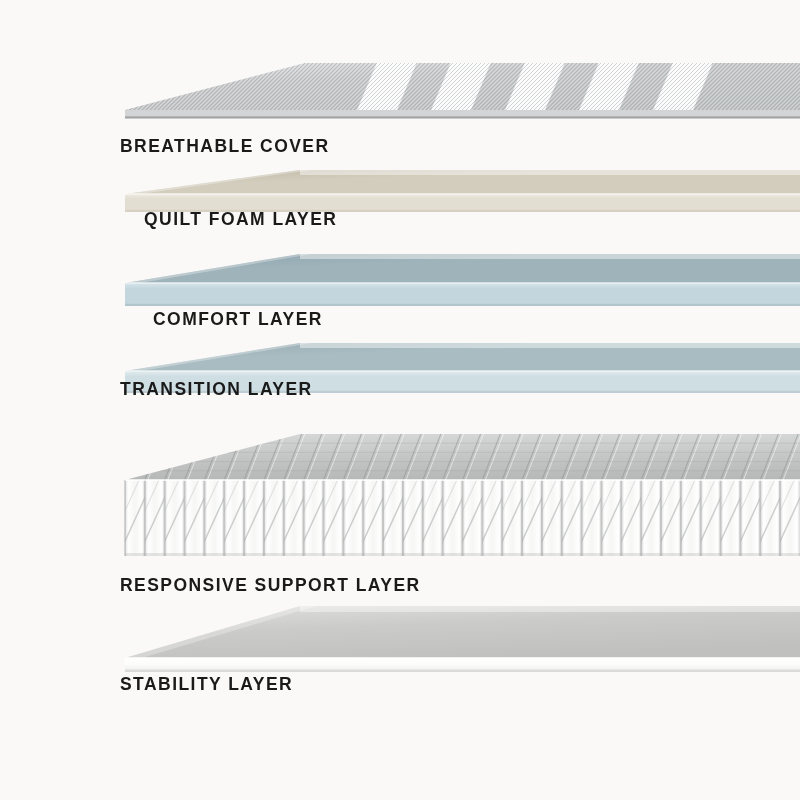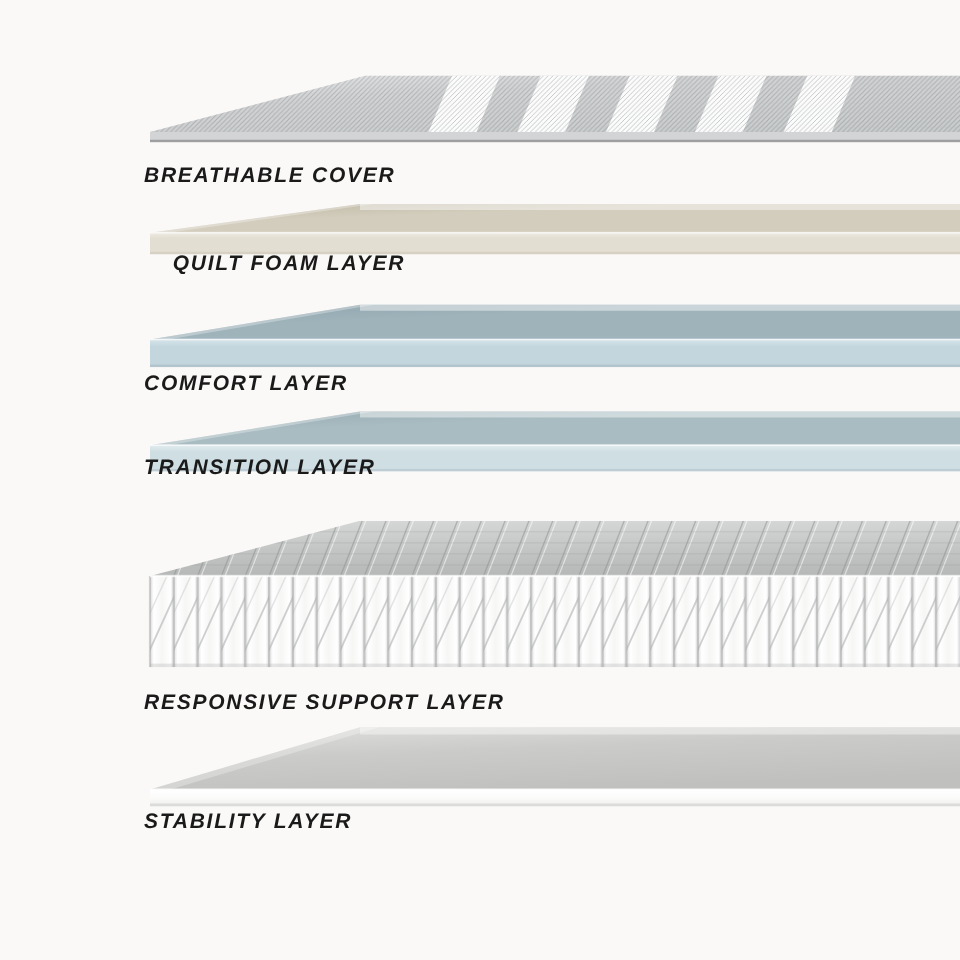--- a/index.html
+++ b/index.html
@@ -14,21 +14,20 @@
     font-family: "Liberation Sans", sans-serif;
     overflow: hidden;
     position: relative;
   }
 
   #diagram {
     position: absolute;
     inset: 0;
     width: 800px;
     height: 800px;
-    font-style: italic;
   }
 
   .layer-group {
     position: absolute;
     left: 0;
     width: 800px;
   }
 
   .layer-art {
     position: absolute;
@@ -132,21 +131,21 @@
             </linearGradient>
           </defs>
           <path d="M 125,31 L 300,2 L 800,2 L 800,31 Z" fill="url(#top2)"></path>
           <path d="M 300,2 L 800,2 L 800,7 L 300,7 Z" fill="#ffffff" opacity="0.45"></path>
           <rect x="125" y="31" width="675" height="23" fill="url(#face2)"></rect>
           <rect x="125" y="30.2" width="675" height="1.4" fill="#ffffff" opacity="0.7"></rect>
           <rect x="125" y="51.8" width="675" height="2.2" fill="#8ea3ac" opacity="0.32"></rect>
           <path d="M 125,31 L 300,2 L 312,2 L 140,31 Z" fill="#ffffff" opacity="0.3"></path>
         </svg>
       </div>
-      <div class="layer-label" style="top: 311px;">COMFORT LAYER</div>
+      <div class="layer-label" style="top: 311px; margin-left: 33px;">COMFORT LAYER</div>
     </div>
     <div class="layer-group" style="top: 0px;">
       <div class="layer-art" style="top: 341px; height: 52px;">
         <svg width="800" height="52" viewBox="0 0 800 52" preserveAspectRatio="none">
           <defs>
             <linearGradient id="top3" x1="0" y1="0" x2="1" y2="1" gradientUnits="objectBoundingBox">
               <stop offset="0" stop-color="#97aab1" stop-opacity="1"></stop>
               <stop offset="0.35" stop-color="#a8bcc2" stop-opacity="1"></stop>
               <stop offset="1" stop-color="#a8bcc2" stop-opacity="1"></stop>
             </linearGradient>

